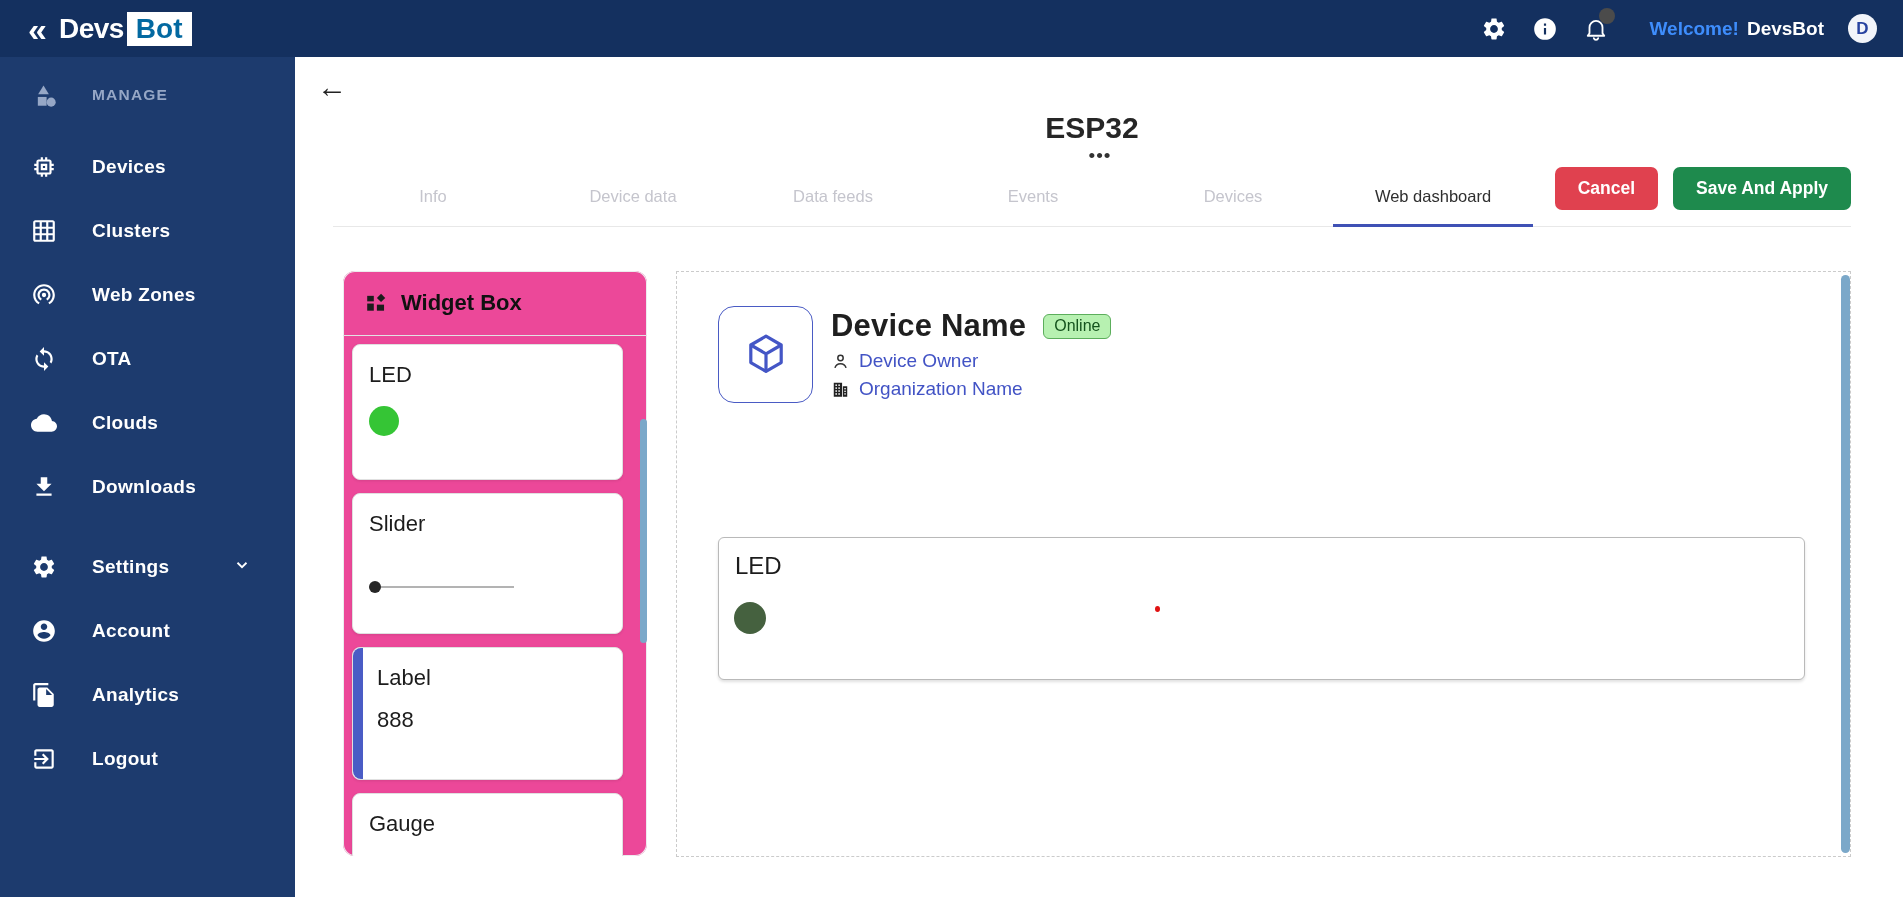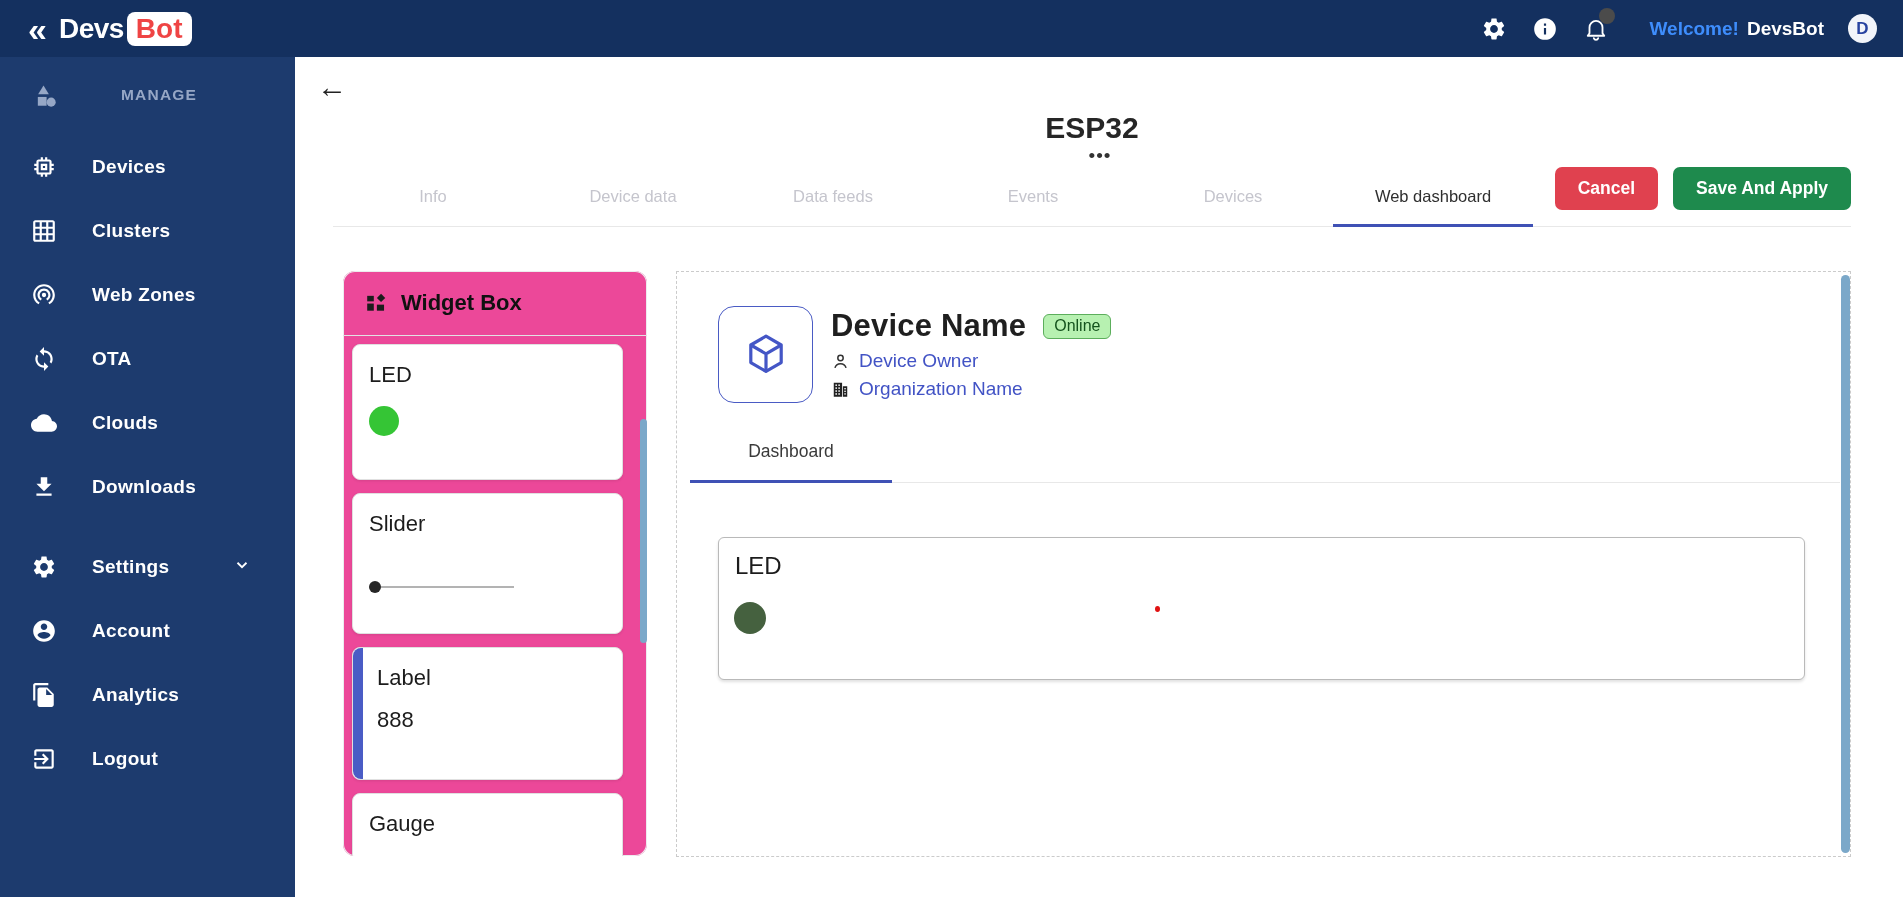--- a/index.html
+++ b/index.html
@@ -3,38 +3,38 @@
 <meta charset="utf-8">
 <style>
   * { box-sizing: border-box; margin: 0; padding: 0; }
   html,body { width:1903px; height:897px; overflow:hidden; font-family:"Liberation Sans",sans-serif; background:#fff; }
 
   
   .topbar { height:57px; background:#14305f; display:flex; align-items:center; padding:0 26px 0 28px; color:#fff; }
   .collapse { font-size:34px; font-weight:700; line-height:1; margin-right:14px; cursor:pointer; letter-spacing:-2px; }
   .brand { display:flex; align-items:center; font-weight:700; font-size:28px; }
   .brand-devs { letter-spacing:-.5px; }
-  .brand-bot { background:#fff; color:#ef4444; border-radius:8px; padding:0 9px; margin-left:3px; line-height:34px; }
+  .brand-bot { background:#fff; color:#0369a1; border-radius:0; padding:0 9px; margin-left:3px; line-height:34px; }
   .topbar-right { margin-left:auto; display:flex; align-items:center; gap:24px; }
   .tb-icon { width:27px; height:27px; display:flex; align-items:center; justify-content:center; cursor:pointer; position:relative; }
   .tb-icon svg { width:26px; height:26px; }
   .bell-badge { position:absolute; top:-7px; right:-5px; width:16px; height:16px; border-radius:50%; background:#4b4b4b; }
   .welcome-wrap { display:flex; gap:8px; font-size:19px; align-items:baseline; cursor:pointer; }
   .welcome-txt { color:#3e8dfc; font-weight:600;margin-left:16px; }
   .welcome-user { color:#fff; font-weight:700; }
   .avatar { width:29px; height:29px; border-radius:50%; background:#f2f4fa; color:#2742a0; font-weight:700; font-size:17px; display:flex; align-items:center; justify-content:center; cursor:pointer; }
 
   
   .shell { display:flex; height:840px; }
   .sidebar { width:295px; background:#1d3b6e; color:#fff; padding-top:6px; flex-shrink:0; }
   .content { flex:1; background:#fff; position:relative; }
 
   
   .nav-row { height:64px; display:flex; align-items:center; padding-left:30px; cursor:pointer; }
-  .nav-row.header { cursor:default;gap:29px; }
+  .nav-row.header { cursor:default; }
   .nav-row .icn { width:27px; height:27px; flex-shrink:0; display:flex; align-items:center; justify-content:center; }
   .nav-row .icn svg { width:26px; height:26px; fill:#fff; }
   .nav-row.header .icn svg { fill:#96a7c6; }
   .nav-label { margin-left:35px; font-size:19px; font-weight:600; letter-spacing:.3px; }
   .nav-row.header .nav-label { color:#96a7c6; font-size:15.5px; font-weight:700; letter-spacing:1.2px; }
   .sec-gap { height:8px; }
   .chev { margin-left:auto; margin-right:44px; }
   .chev svg { width:18px; height:18px; stroke:#fff; fill:none; stroke-width:2.4; }
 
   
@@ -328,23 +328,20 @@
                     <rect x="16.8" y="10.2" width="1.9" height="1.6"></rect>
                     <rect x="16.8" y="13.5" width="1.9" height="1.6"></rect>
                     <rect x="16.8" y="16.8" width="1.9" height="1.6"></rect>
                   </g>
                 </svg>
               <span class="dev-link">Organization Name</span>
             </div>
           </div>
         </div>
 
-        <div class="dash-tabs">
-          <div class="dash-tab">Dashboard</div>
-        </div>
 
         <div class="cv-led-widget">
           <div class="cv-led-label">LED</div>
           <div class="led-dot-off"></div>
         </div>
         <span class="red-dot"></span>
 
         <div class="cv-scrollbar"></div>
       </section>
     </div>

